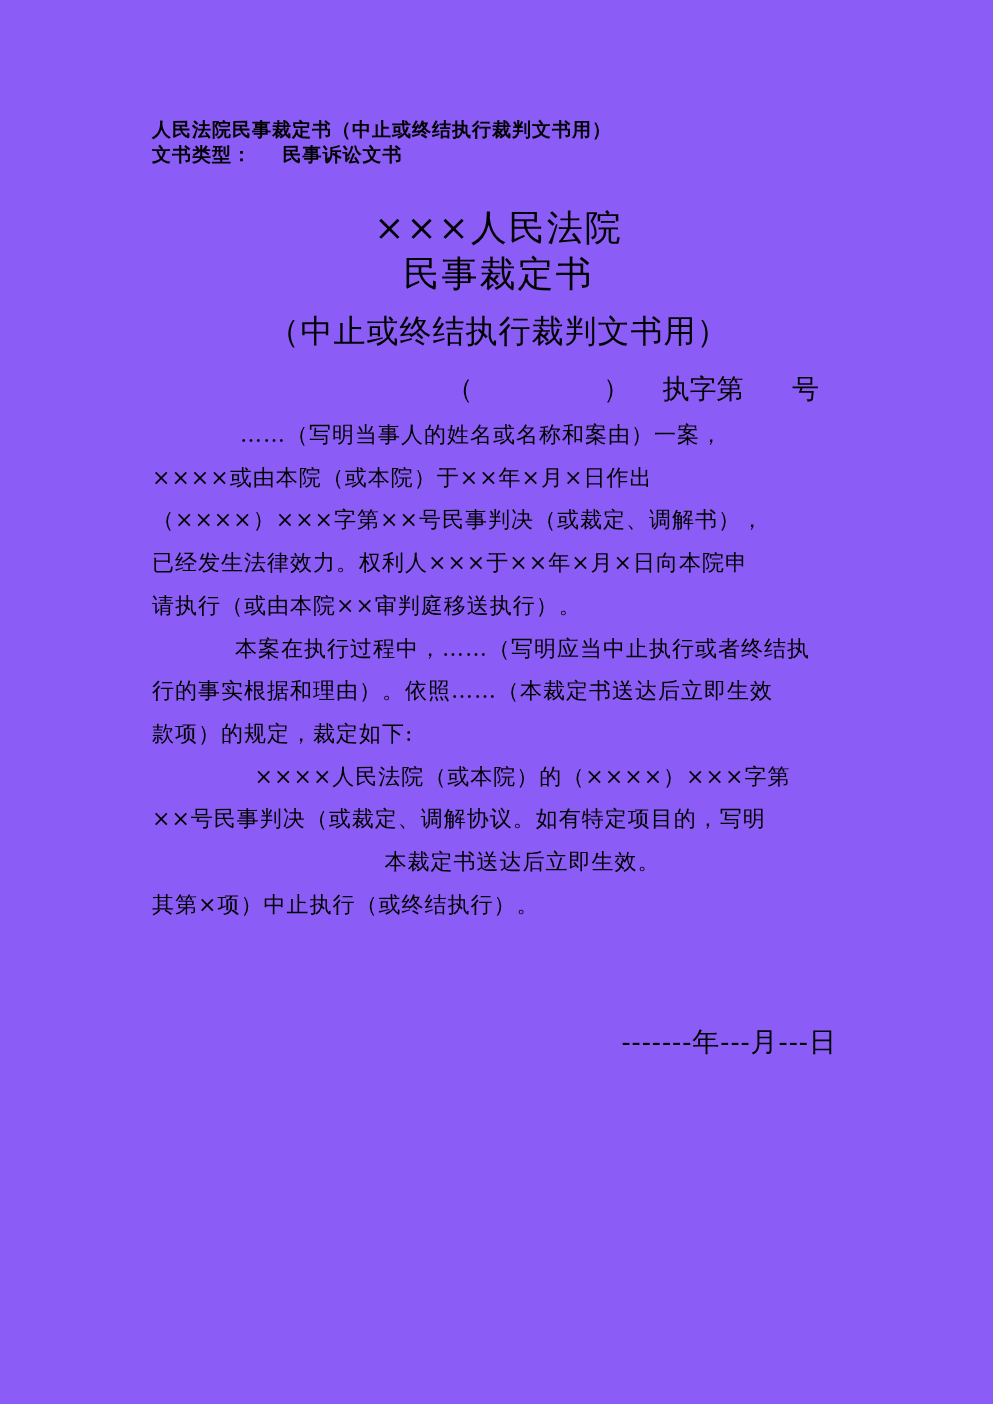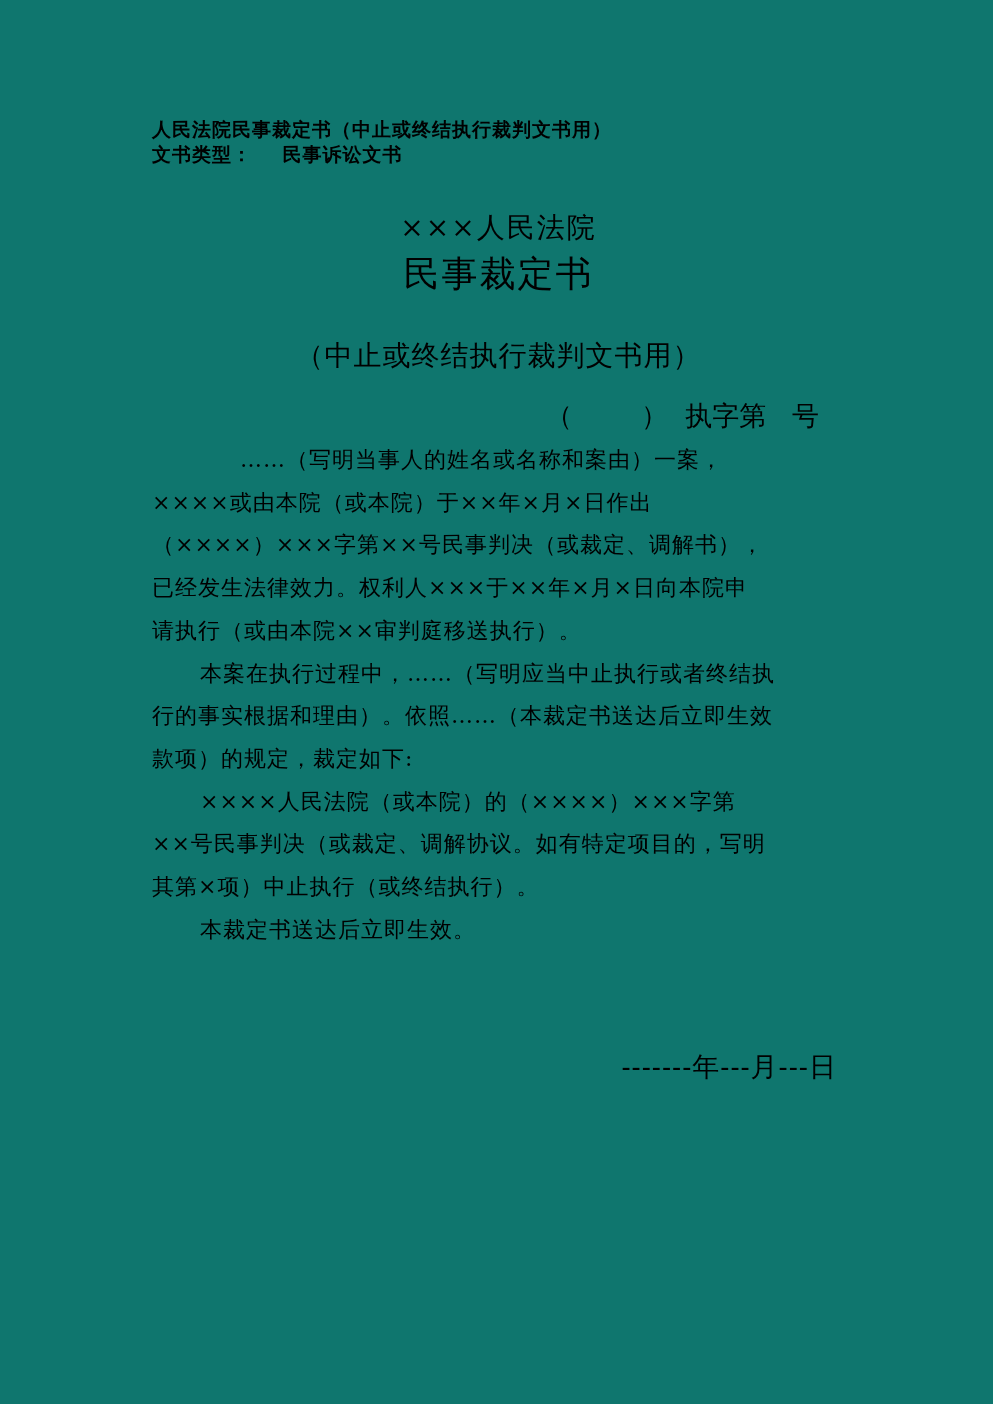--- a/index.html
+++ b/index.html
@@ -1,21 +1,21 @@
 <!DOCTYPE html>
 <html><head>
 <meta charset="utf-8">
 <style>
   html, body { margin: 0; padding: 0; background: #e8e8e8; }
   .page {
     position: relative;
     width: 993px;
     height: 1404px;
     margin: 0 auto;
-    background: #0f766e;
+    background: #8b5cf6;
     color: #000000;
     font-family: "DejaVu Serif", "Liberation Serif", serif;
     overflow: hidden;
     box-sizing: border-box;
   }
   .content {
     box-sizing: border-box;
     width: 100%;
     height: 100%;
     padding: 117px 148px 0 152px;
@@ -24,37 +24,38 @@
 
   
   .doc-header {
     font-size: 19px;
     line-height: 25px;
     font-weight: 600;
     letter-spacing: 1px;
   }
 
   
-  .title-court   { margin-top: 38px; font-size: 28px; line-height: 46px; text-align: center; letter-spacing: 2px; }
+  .title-court   { margin-top: 38px; font-size: 36px; line-height: 46px; text-align: center; letter-spacing: 2px; }
   .title-doc     { font-size: 36px; line-height: 46px; text-align: center; letter-spacing: 2px; }
-  .title-usage   { margin-top: 36px; font-size: 28px; line-height: 46px; text-align: center; letter-spacing: 1px; }
+  .title-usage   { margin-top: 11px; font-size: 32px; line-height: 46px; text-align: center; letter-spacing: 1px; }
 
   
   .case-line {
     margin-top: 22px;
     font-size: 27px;
     line-height: 30px;
     text-align: right;
     padding-right: 26px;
+    font-family: Liberation Mono, monospace;
   }
 
   
   .doc-body { margin-top: 8px; font-size: 22px; }
   .body-line { line-height: 42.7px; letter-spacing: 1px; }
-  .ind-2 { padding-left: 48px; }
+  .ind-2 { padding-left: 48px; text-align: center; }
   .ind-3 { padding-left: 88px; }
 
   
   .sig-block {
     margin-top: 94px;
     font-size: 27px;
     text-align: right;
     padding-right: 8px;
   }
   .sig-line { line-height: 43px; letter-spacing: 1px; }
@@ -80,22 +81,22 @@
       <div class="body-line ind-3">……（写明当事人的姓名或名称和案由）一案，</div>
       <div class="body-line">××××或由本院（或本院）于××年×月×日作出</div>
       <div class="body-line">（××××）×××字第××号民事判决（或裁定、调解书），</div>
       <div class="body-line">已经发生法律效力。权利人×××于××年×月×日向本院申</div>
       <div class="body-line">请执行（或由本院××审判庭移送执行）。</div>
       <div class="body-line ind-2">本案在执行过程中，……（写明应当中止执行或者终结执</div>
       <div class="body-line">行的事实根据和理由）。依照……（本裁定书送达后立即生效</div>
       <div class="body-line">款项）的规定，裁定如下:</div>
       <div class="body-line ind-2">××××人民法院（或本院）的（××××）×××字第</div>
       <div class="body-line">××号民事判决（或裁定、调解协议。如有特定项目的，写明</div>
+      <div class="body-line ind-2">本裁定书送达后立即生效。</div>
       <div class="body-line">其第×项）中止执行（或终结执行）。</div>
-      <div class="body-line ind-2">本裁定书送达后立即生效。</div>
     </div>
 
     <div class="sig-block">
       <div class="sig-line pre">-------年---月---日</div>
 
     </div>
 
   </div>
 </div>
 

